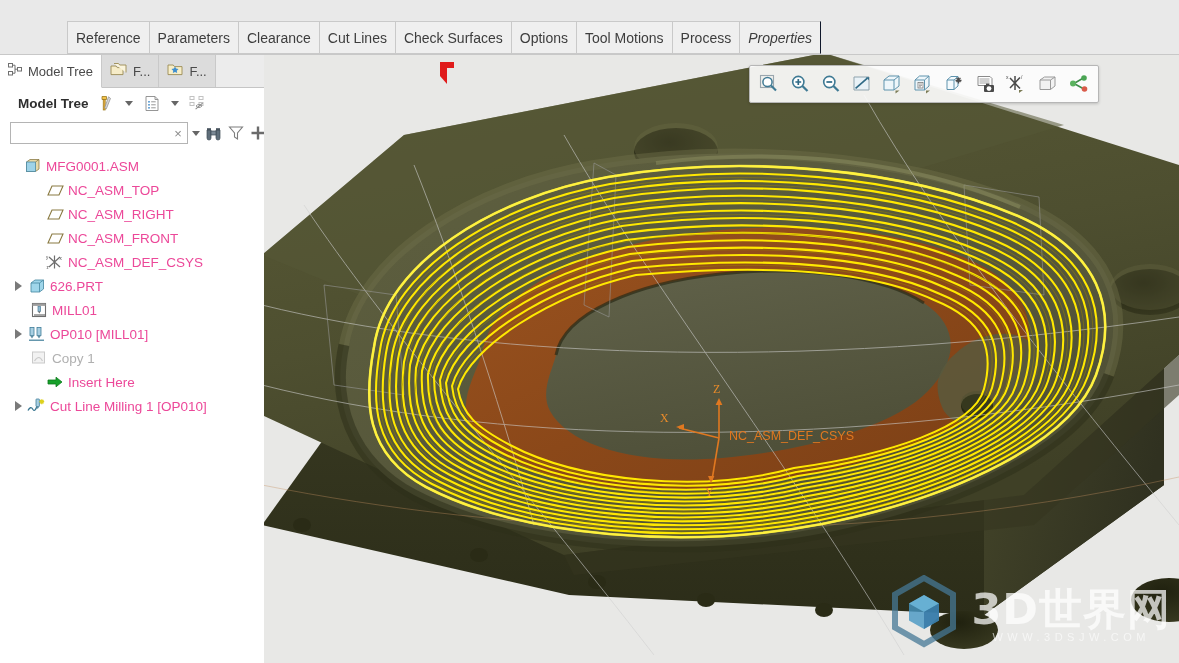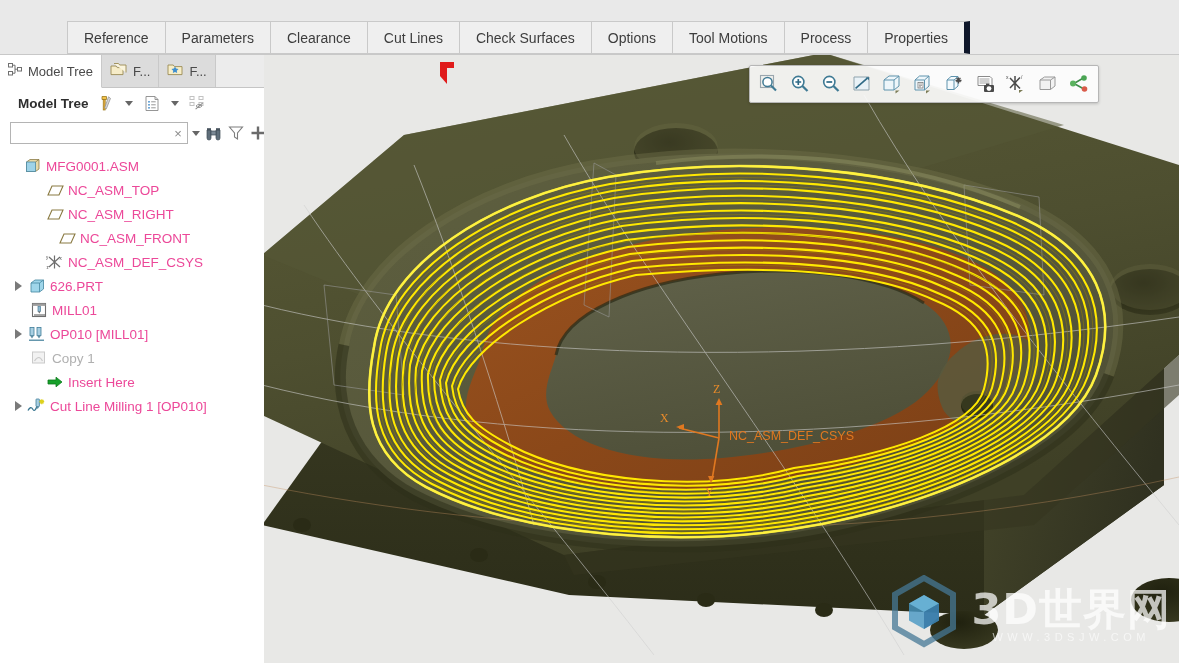--- a/index.html
+++ b/index.html
@@ -19,25 +19,25 @@
     padding-left: 67px;
     border-bottom: 1px solid #c8c8c8;
   }
   .dash-tab {
     height: 33px; line-height: 33px;
     background: #efefef;
     border: 1px solid #c9c9c9;
     border-right: none;
     color: #3d3d3d; font-size: 14px;
     text-align: center;
-    padding: 0 16px;
+    padding: 0 8px;
     white-space: nowrap;
     cursor: default;
   }
-  .dash-tab:last-child { border-right: 6px solid #0f172a; }
+  .dash-tab:last-child { border-right: 1px solid #0f172a; font-style: italic; }
 
   
   .nav-panel {
     position: absolute; top: 55px; left: 0;
     width: 273px; height: 608px;
     background: #ffffff;
     border-right: 1px solid #b9b9b9;
     display: flex; flex-direction: column;
   }
   .nav-tabrow {
@@ -326,21 +326,21 @@
       <div class="tree-row" style="padding-left:28px">
         <div class="tw-exp"></div>
         <div class="tw-ico">
           <svg width="17" height="13" viewBox="0 0 17 13">
             <path d="M5 2 H16 L12 11 H1 Z" fill="none" stroke="#8a7a42" stroke-width="1.1"></path>
           </svg>
         </div>
         <div class="tw-label">NC_ASM_RIGHT</div>
       </div>
 
-      <div class="tree-row" style="padding-left:40px">
+      <div class="tree-row" style="padding-left:28px">
         <div class="tw-exp"></div>
         <div class="tw-ico">
           <svg width="17" height="13" viewBox="0 0 17 13">
             <path d="M5 2 H16 L12 11 H1 Z" fill="none" stroke="#8a7a42" stroke-width="1.1"></path>
           </svg>
         </div>
         <div class="tw-label">NC_ASM_FRONT</div>
       </div>
 
       <div class="tree-row" style="padding-left:28px">

